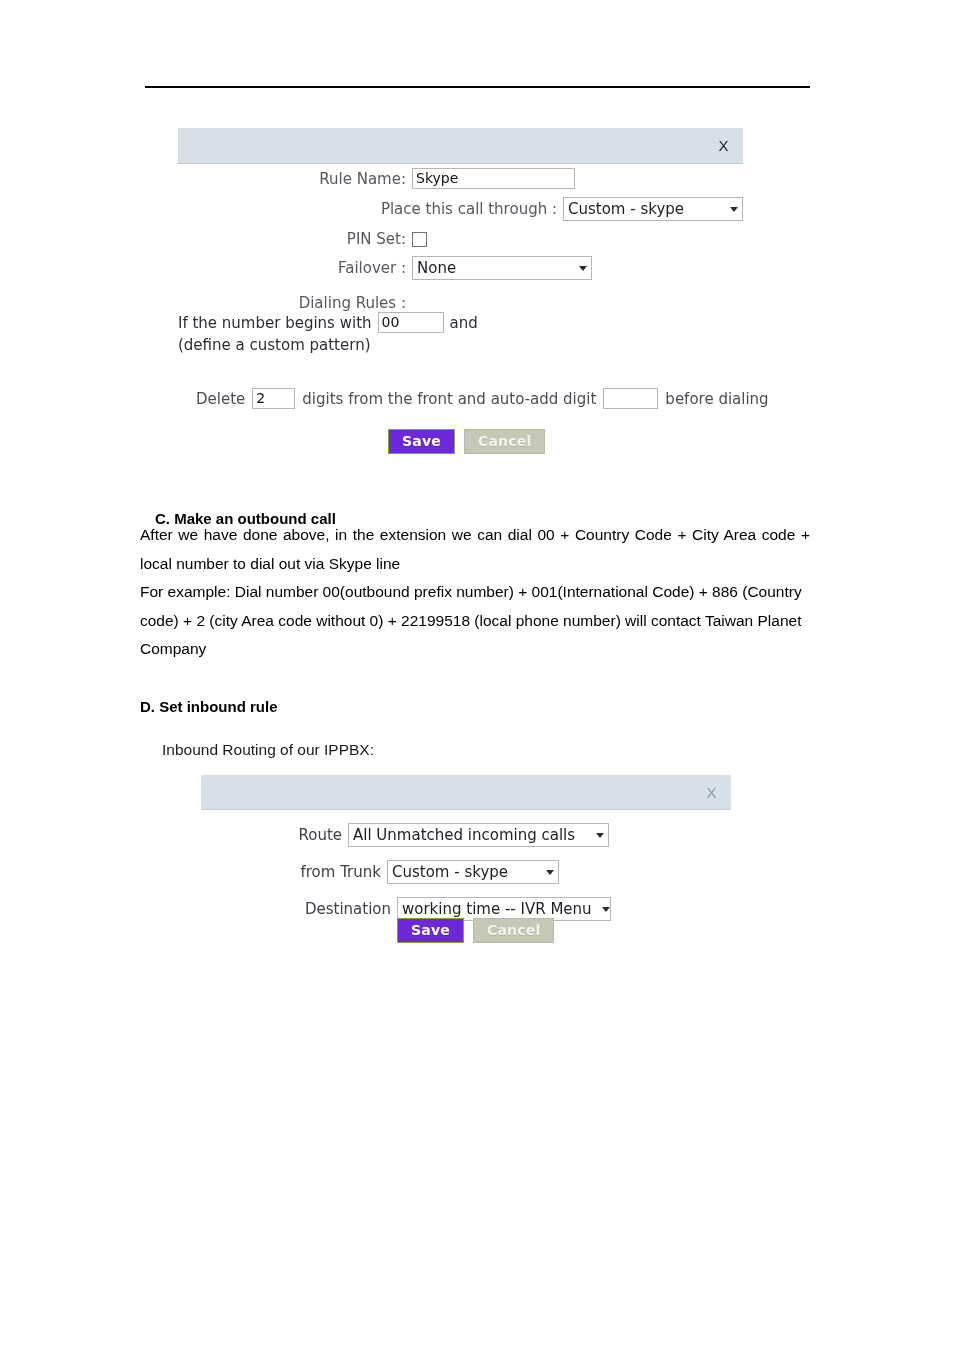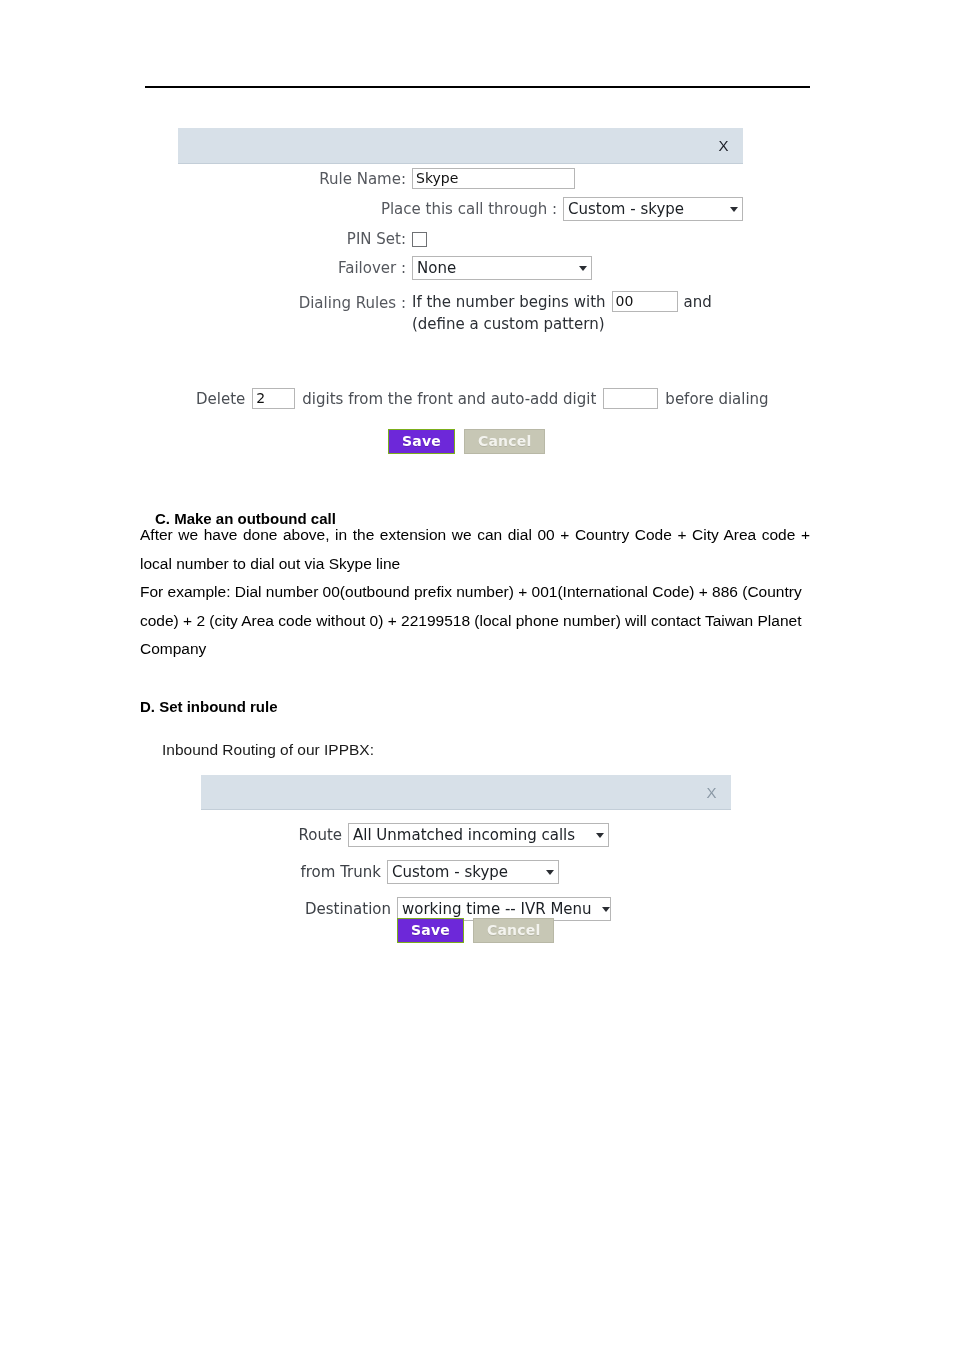--- a/index.html
+++ b/index.html
@@ -252,21 +252,21 @@
       </div>
 
       <div class="frow" style="margin-top:3px;">
         <span class="flabel" style="width:228px;">Failover :</span>
         <span class="selbox" style="width:180px;">
           <span>None</span>
           <span class="caret"></span>
         </span>
       </div>
 
-      <div class="frow" style="margin-top:6px; align-items:flex-start;">
+      <div class="frow" style="margin-top:6px; align-items:flex-start;flex-direction:column;">
         <span class="flabel" style="width:228px; padding-top:3px;">Dialing Rules :</span>
 
         <span class="rules-block">
           <span class="rules-line">
             <span>If the number begins with</span>
             <span class="txtbox" style="width:66px; margin:0 6px;">00</span>
             <span>and</span>
           </span>
 
 

